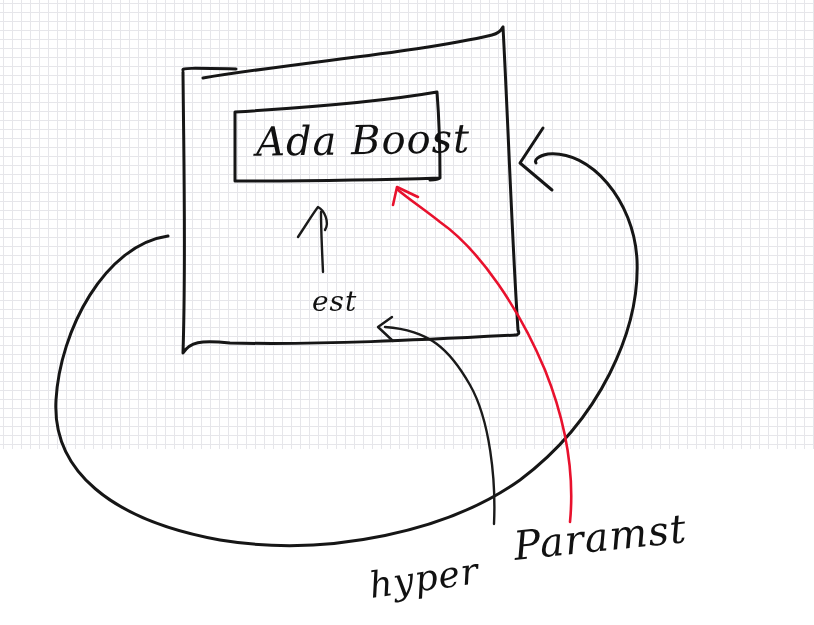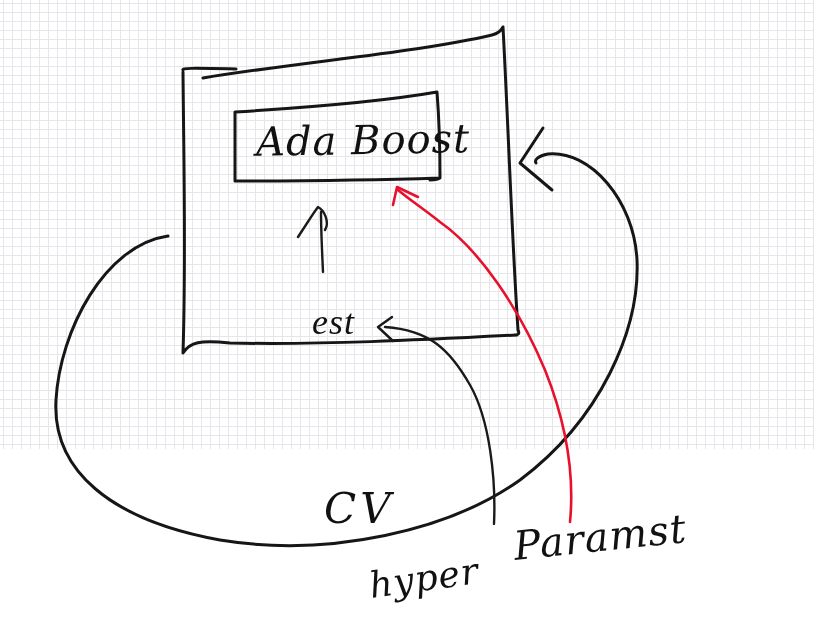--- a/index.html
+++ b/index.html
@@ -52,21 +52,21 @@
     .hand-label {
       position: absolute;
       font-family: "DejaVu Serif", serif;
       font-style: italic;
       color: #111111;
       white-space: nowrap;
       line-height: 1;
       letter-spacing: 1px;
     }
     .label-adaboost { left: 256px; top: 120px; font-size: 40px; transform: rotate(-1deg); }
-    .label-est      { left: 312px; top: 304px; font-size: 36px; font-family: Liberation Serif, serif; }
+    .label-est      { left: 312px; top: 288px; font-size: 28px; }
     .label-cv       { left: 324px; top: 488px; font-size: 42px; letter-spacing: 4px; }
     .label-hyper    { left: 372px; top: 568px; font-size: 36px; transform: rotate(-8deg); transform-origin: left bottom; }
     .label-params   { left: 516px; top: 526px; font-size: 40px; transform: rotate(-6deg); transform-origin: left bottom; }
   </style>
 </head>
 <body>
 
 <div class="canvas">
 
   <svg class="sketch" viewBox="0 0 814 625" xmlns="http://www.w3.org/2000/svg">
@@ -98,17 +98,16 @@
     <path class="ink-thin" d="M392 317 L 378 327 L 393 341"></path>
 
     <path class="ink-red" d="M570 522 C 575 470, 565 420, 545 370
          C 520 310, 480 250, 440 222
          C 425 210, 410 200, 398 190"></path>
     <path class="ink-red" d="M393 205 L 397 187 L 418 197"></path>
   </svg>
 
   <div class="hand-label label-adaboost">Ada Boost</div>
   <div class="hand-label label-est">est</div>
-  <div class="hand-label label-cv">CV</div>
   <div class="hand-label label-hyper">hyper</div>
   <div class="hand-label label-params">Paramst</div>
 
 </div>
 
 </body></html>

